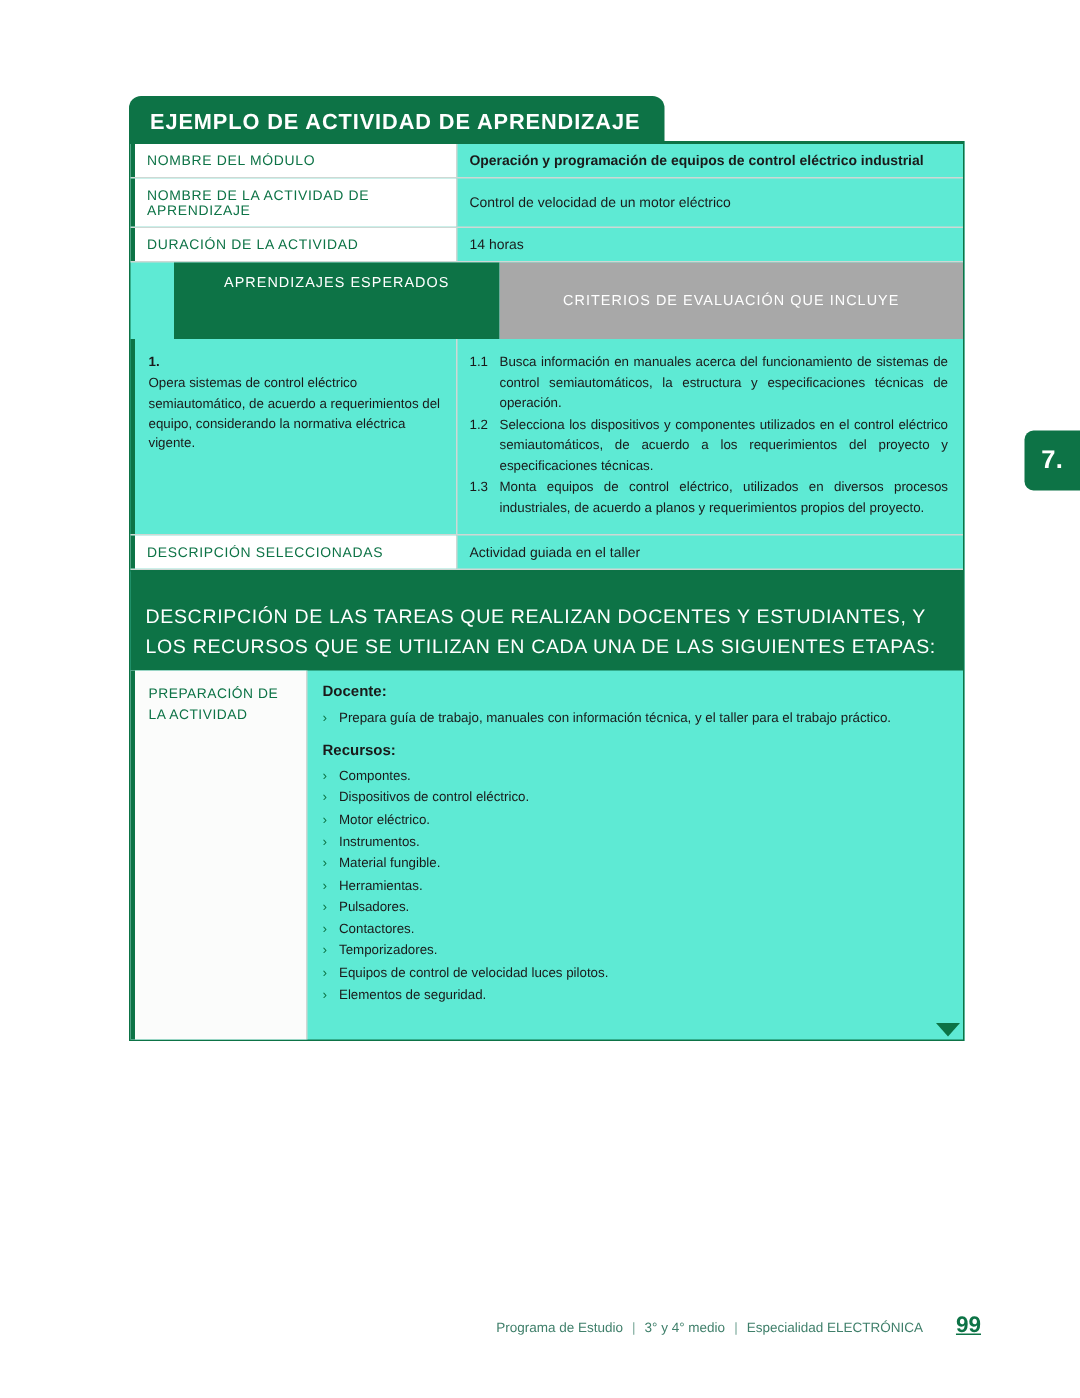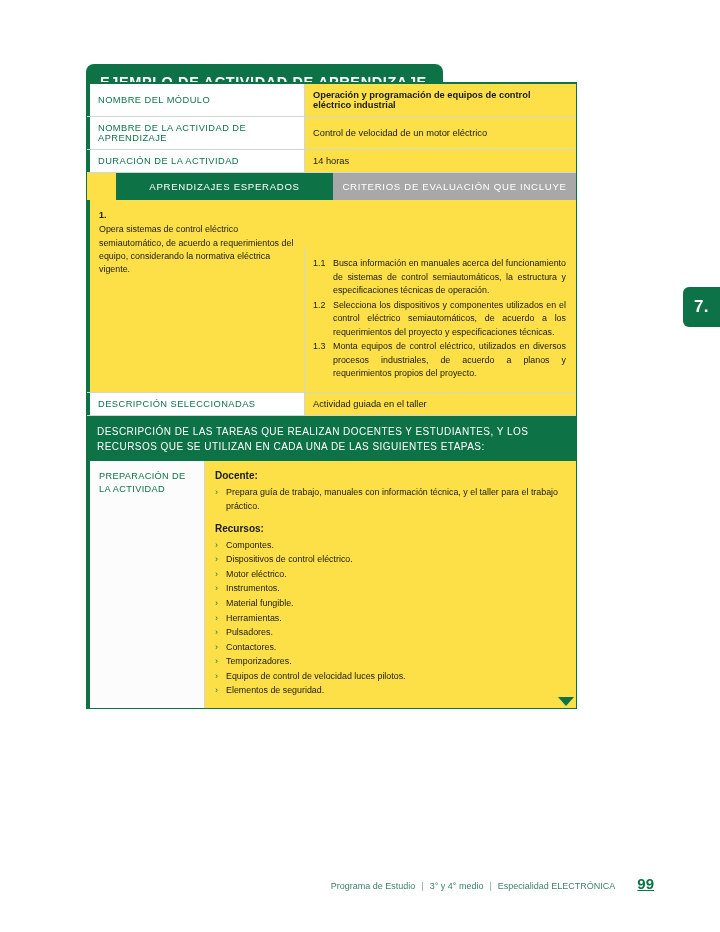--- a/index.html
+++ b/index.html
@@ -47,25 +47,25 @@
     color: #ffffff;
     font-size: 14.5px;
     letter-spacing: 0.6px;
     white-space: nowrap;
     font-weight: bold;
   }
 
   
   .tbl {
     position: absolute;
-    left: 86px; top: 82px;
-    width: 491px;
+    left: 86px; top: 94px;
+    width: 557px;
     border: 1px solid #0d7346;
     border-top: 2px solid #0d7346;
-    background: #fde047;
+    background: #5eead4;
   }
 
   .row { display: flex; border-bottom: 1px solid #cfd8d4; }
   .row:last-child { border-bottom: none; }
 
   .cell-label {
     width: 217px;
     flex: 0 0 217px;
     border-left: 3px solid #0d7346;
     padding: 6px 8px 6px 8px;
@@ -99,21 +99,21 @@
     padding: 8px 4px;
     text-align: center;
     margin-left: 29px;
   }
   .band-gray {
     flex: 1 1 auto;
     background: #a8a8a8;
     color: #ffffff;
     font-size: 9.6px;
     letter-spacing: 0.7px;
-    padding: 8px 4px;
+    padding: 20px 4px;
     text-align: center;
   }
 
   
   .body-row { display: flex; border-bottom: 1px solid #cfd8d4; }
   .lo-cell {
     width: 217px;
     flex: 0 0 217px;
     border-left: 3px solid #0d7346;
     padding: 9px 10px 10px 9px;
@@ -122,37 +122,36 @@
     color: #1a1a1a;
   }
   .lo-num { font-weight: bold; display: block; margin-bottom: 1px; }
   .crit-cell {
     flex: 1 1 auto;
     border-left: 1px solid #cfd8d4;
     padding: 9px 10px 10px 8px;
     font-size: 8.9px;
     line-height: 1.52;
     color: #1a1a1a;
-    margin-top: 48px;
   }
   .crit-item {
     display: flex;
     margin-bottom: 1px;
   }
   .crit-key { flex: 0 0 20px; }
   .crit-txt { flex: 1 1 auto; text-align: justify; }
 
   
   .desc-band {
     background: #0d7346;
     color: #ffffff;
-    font-size: 10px;
+    font-size: 13px;
     letter-spacing: 0.45px;
     line-height: 1.5;
-    padding: 7px 10px 7px 10px;
+    padding: 20px 10px 7px 10px;
     border-top: 1px solid #0d7346;
   }
 
   
   .prep-row { display: flex; min-height: 246px; }
   .prep-label {
     width: 117px;
     flex: 0 0 117px;
     border-left: 3px solid #0d7346;
     padding: 9px 6px 6px 9px;

